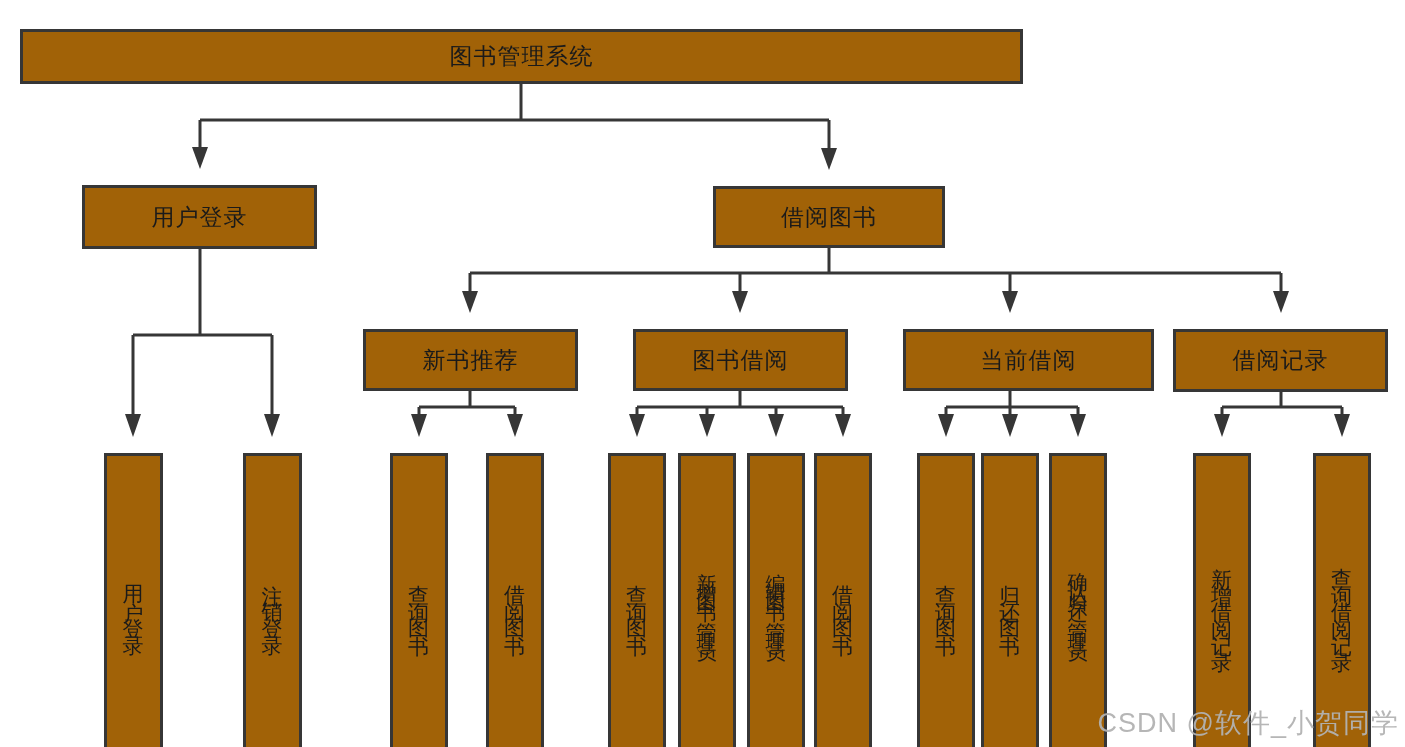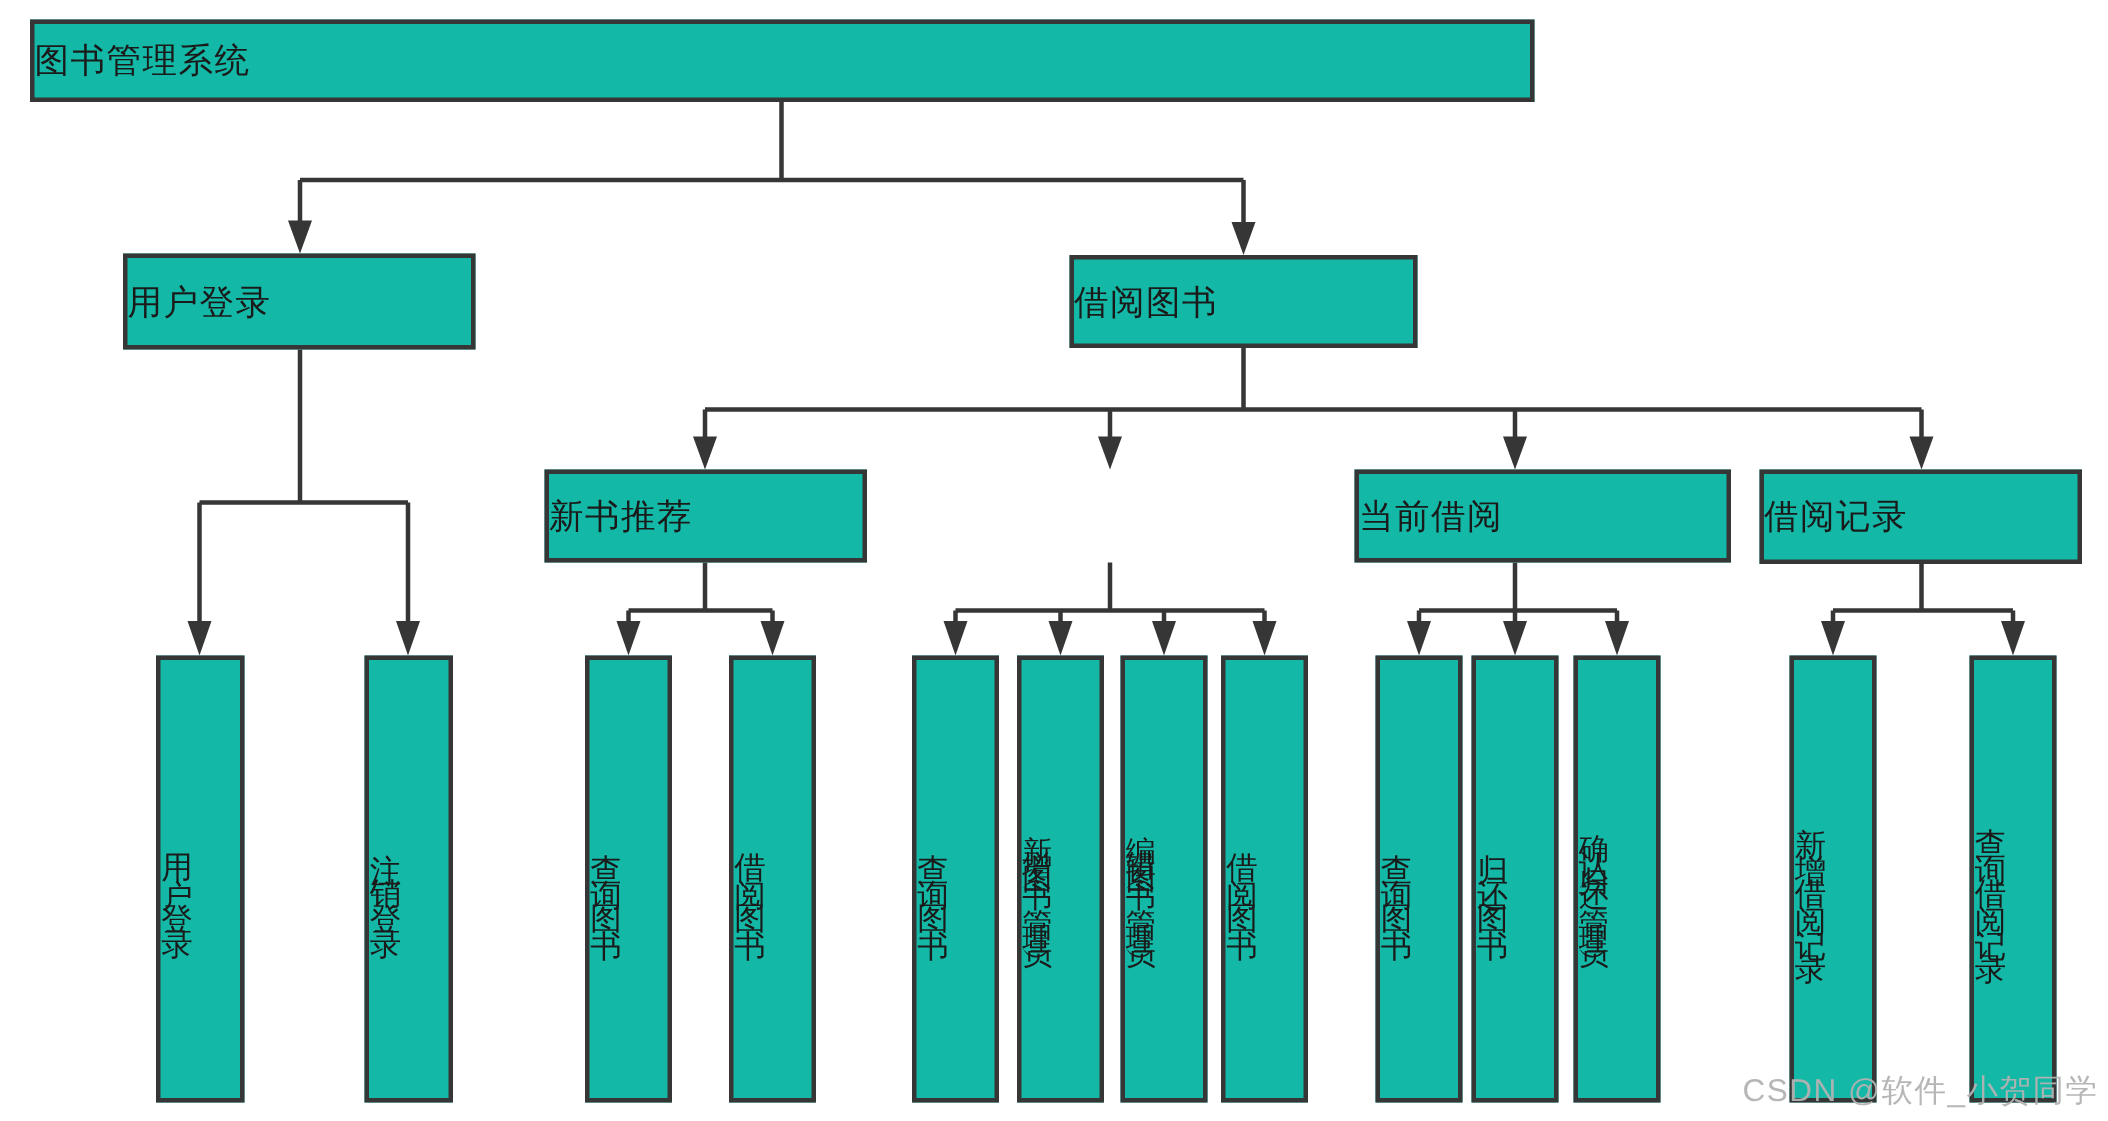--- a/index.html
+++ b/index.html
@@ -17,27 +17,28 @@
   }
   #connector-layer {
     position: absolute;
     left: 0;
     top: 0;
     z-index: 1;
   }
   .node {
     position: absolute;
     box-sizing: border-box;
-    background: #14b8a6;
+    background: #a16207;
     border: 3px solid #363636;
     display: flex;
     align-items: center;
-    justify-content: flex-start;
+    justify-content: center;
     color: #1a1a1a;
     z-index: 2;
+    margin-top: 16px;
   }
   .hnode span {
     font-size: 23px;
     letter-spacing: 1px;
     white-space: nowrap;
   }
   .vbox span {
     writing-mode: vertical-rl;
     text-orientation: mixed;
     font-size: 21px;
@@ -47,21 +48,21 @@
   }
   .vbox span.tight {
     font-size: 20px;
     letter-spacing: 10px;
   }
   #watermark {
     position: absolute;
     right: 6px;
     bottom: 6px;
     z-index: 3;
-    font-size: 21px;
+    font-size: 27px;
     color: rgba(178, 178, 178, 0.95);
     letter-spacing: 1px;
     white-space: nowrap;
   }
 </style>
 </head>
 <body>
 
 <div id="canvas">
 
@@ -112,20 +113,23 @@
   <div class="node hnode" style="left:82px; top:169px; width:235px; height:64px;">
     <span>用户登录</span>
   </div>
   <div class="node hnode" style="left:713px; top:170px; width:232px; height:62px;">
     <span>借阅图书</span>
   </div>
 
   <div class="node hnode" style="left:363px; top:313px; width:215px; height:62px;">
     <span>新书推荐</span>
   </div>
+  <div class="node hnode" style="left:633px; top:313px; width:215px; height:62px;">
+    <span>图书借阅</span>
+  </div>
   <div class="node hnode" style="left:903px; top:313px; width:251px; height:62px;">
     <span>当前借阅</span>
   </div>
   <div class="node hnode" style="left:1173px; top:313px; width:215px; height:63px;">
     <span>借阅记录</span>
   </div>
 
   <div class="node vbox" style="left:104px; top:437px; width:59px; height:298px;">
     <span>用户登录</span>
   </div>

